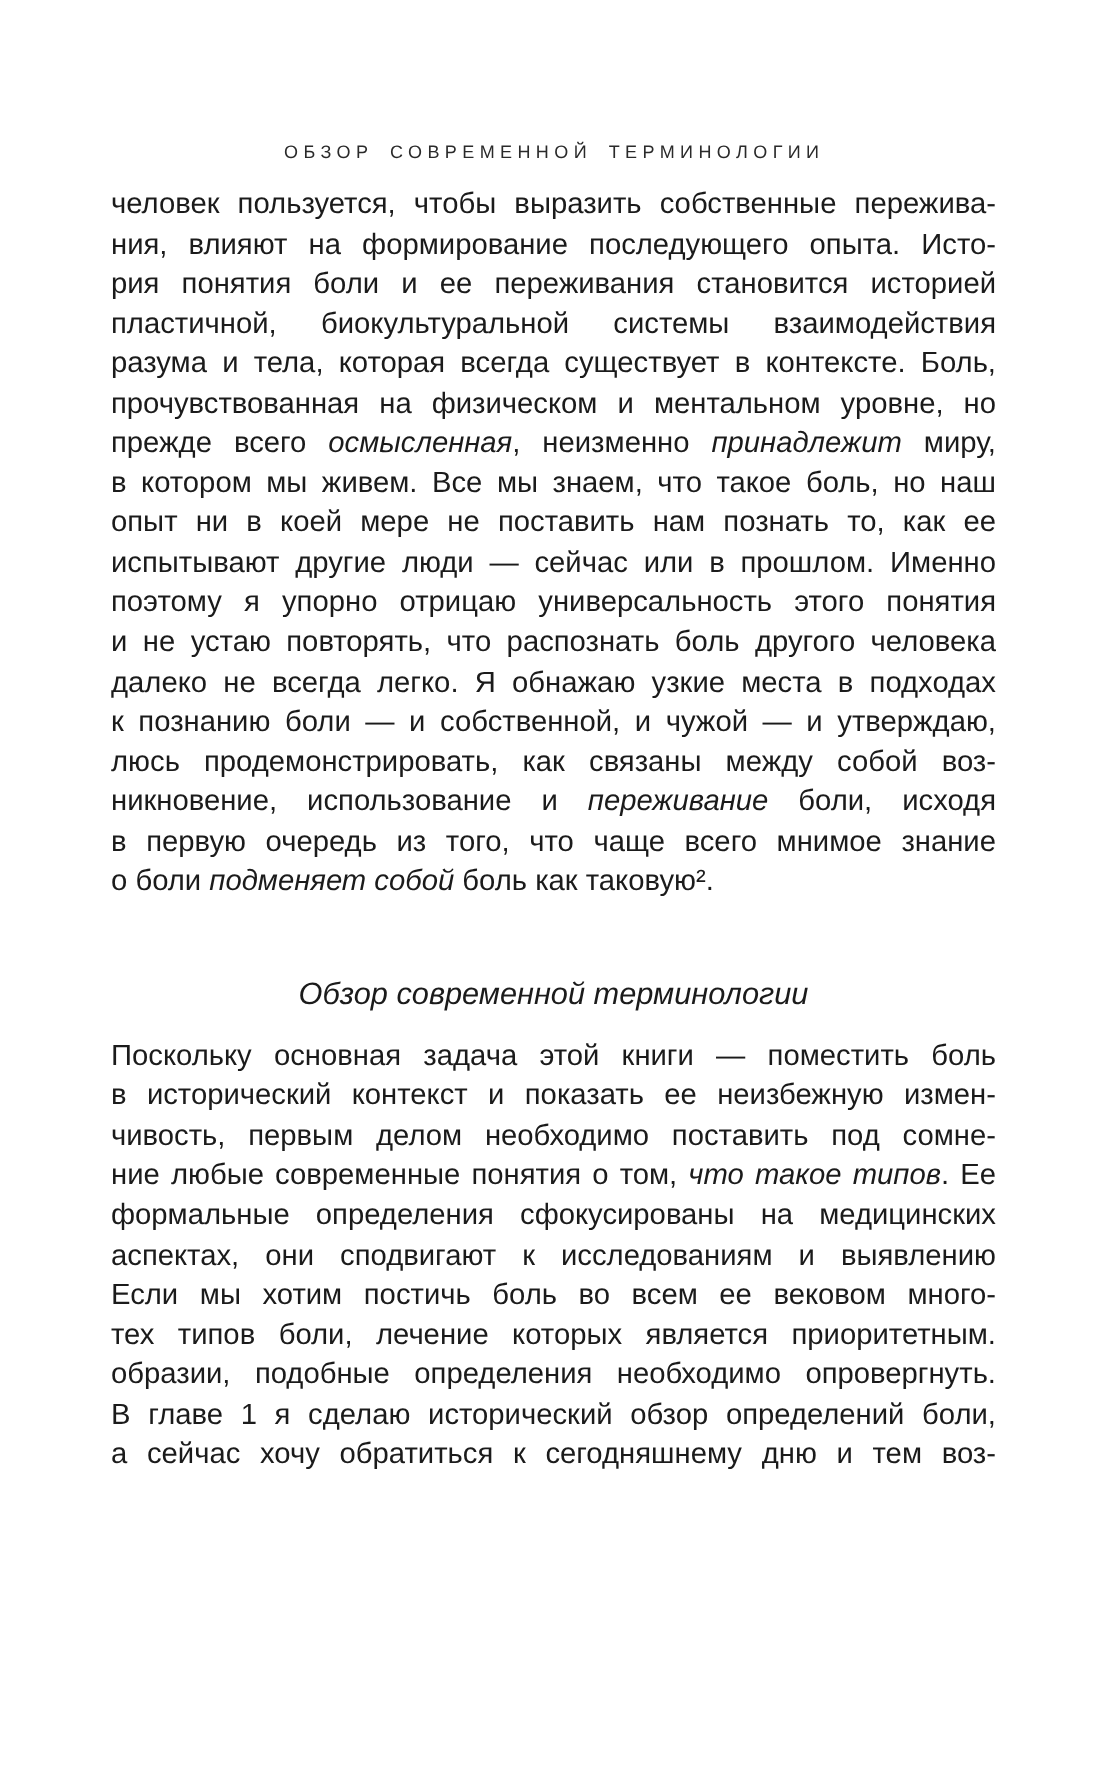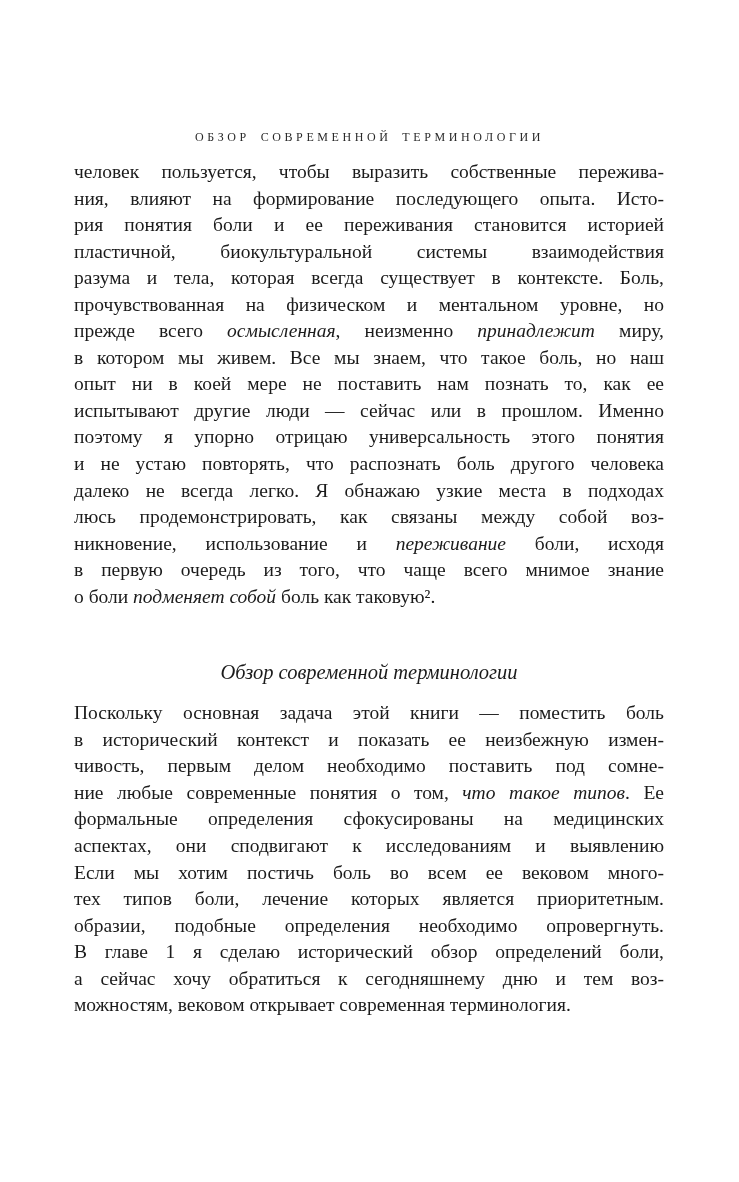--- a/index.html
+++ b/index.html
@@ -6,23 +6,22 @@
     margin: 0;
     padding: 0;
     background: #ffffff;
   }
   .page {
     position: relative;
     width: 739px;
     height: 988px;
     background: #ffffff;
     overflow: hidden;
-    font-family: Liberation Serif, serif;
+    font-family: Liberation Sans, sans-serif;
     color: #1b1b1b;
-    margin-top: 36px;
   }
   .running-head {
     position: absolute;
     top: 94px;
     left: 0;
     width: 100%;
     text-align: center;
     font-size: 12px;
     letter-spacing: 0.30em;
     word-spacing: 0.35em;
@@ -95,20 +94,21 @@
         <div class="line">пластичной, биокультуральной системы взаимодействия</div>
         <div class="line">разума и тела, которая всегда существует в контексте. Боль,</div>
         <div class="line">прочувствованная на физическом и ментальном уровне, но</div>
         <div class="line">прежде всего <em>осмысленная</em>, неизменно <em>принадлежит</em> миру,</div>
         <div class="line">в котором мы живем. Все мы знаем, что такое боль, но наш</div>
         <div class="line">опыт ни в коей мере не поставить нам познать то, как ее</div>
         <div class="line">испытывают другие люди — сейчас или в прошлом. Именно</div>
         <div class="line">поэтому я упорно отрицаю универсальность этого понятия</div>
         <div class="line">и не устаю повторять, что распознать боль другого человека</div>
         <div class="line">далеко не всегда легко. Я обнажаю узкие места в подходах</div>
+        <div class="line">к познанию боли — и собственной, и чужой — и утверждаю,</div>
         <div class="line">люсь продемонстрировать, как связаны между собой воз-</div>
         <div class="line">никновение, использование и <em>переживание</em> боли, исходя</div>
         <div class="line">в первую очередь из того, что чаще всего мнимое знание</div>
         <div class="line line-last">о боли <em>подменяет собой</em> боль как таковую².</div>
       </div>
 
     <div class="section-heading">Обзор современной терминологии</div>
 
     <div class="paragraph">
         <div class="line">Поскольку основная задача этой книги — поместить боль</div>

